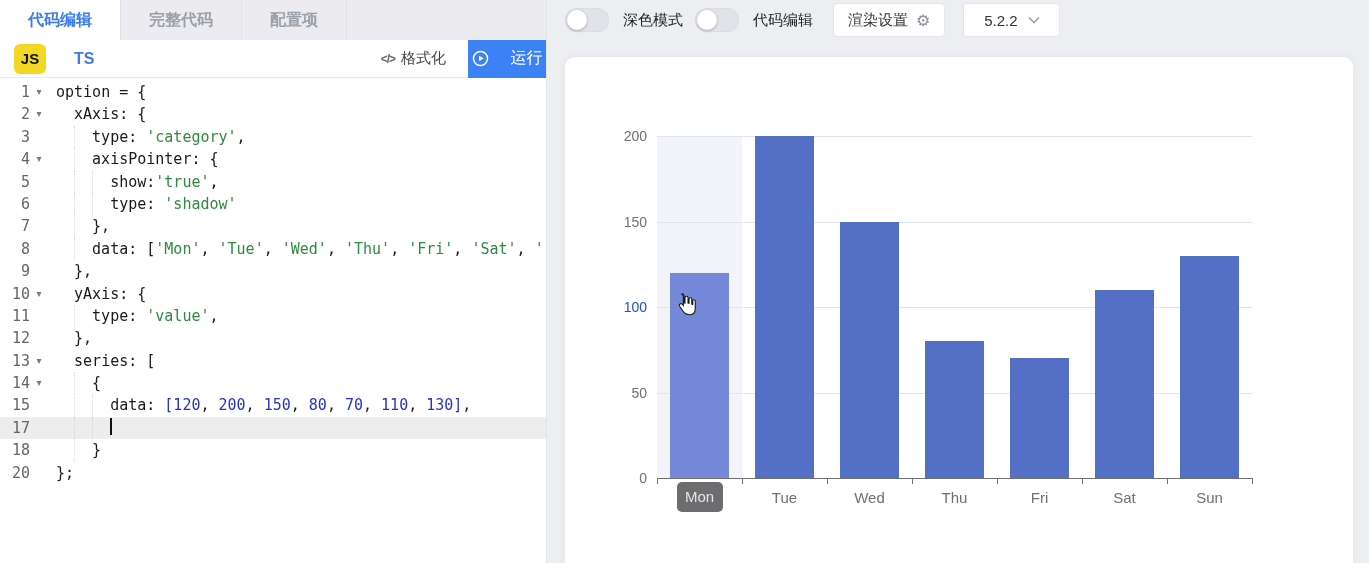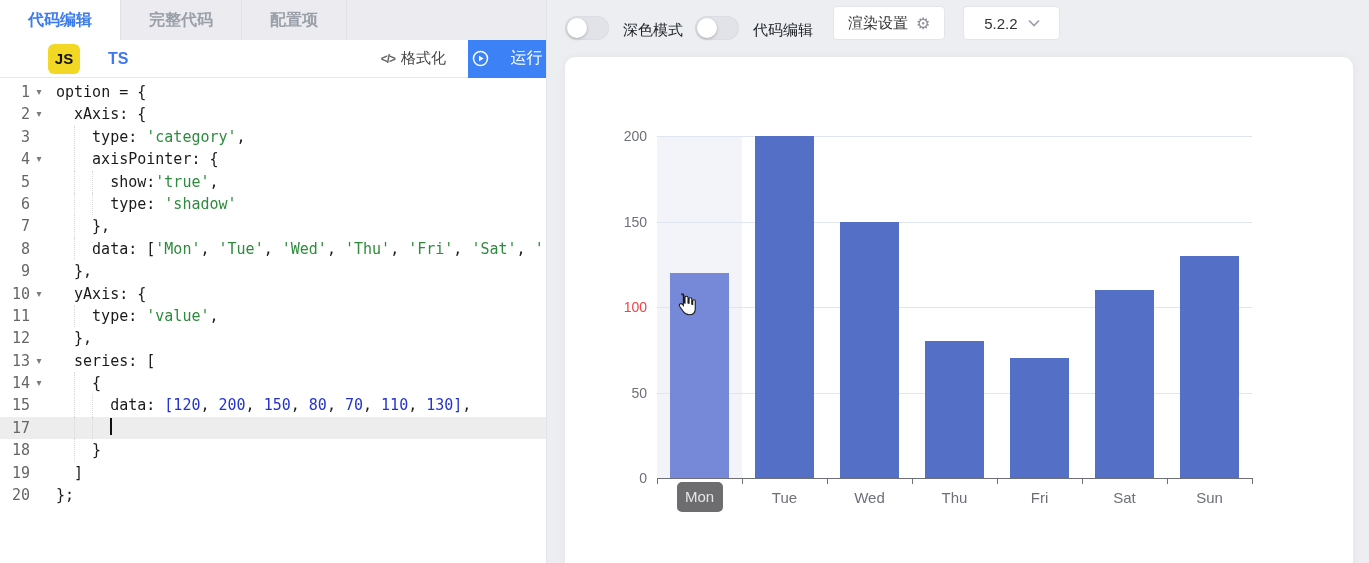--- a/index.html
+++ b/index.html
@@ -11,21 +11,21 @@
   .left-panel { width:547px; height:100%; background:#86efac; display:flex; flex-direction:column;
                 border-right:1px solid #e2e4e8; flex:none; }
   .tabs { height:40px; display:flex; background:#ececf0; flex:none; }
   .tab { display:flex; align-items:center; justify-content:center; padding:0 28px;
          font-size:16px; font-weight:700; color:#9aa0a9; cursor:pointer;
          border-right:1px solid #e0e2e6; }
   .tab.active { background:#fff; color:#3a7bf0; border-right:1px solid #e0e2e6; }
   .tabs .tab-rest { flex:1; }
 
   .toolbar { height:38px; background:#fff; display:flex; align-items:center; flex:none;
-             border-bottom:1px solid #e9e9e9;padding-left:34px; }
+             border-bottom:1px solid #e9e9e9; }
   .js-badge { width:32px; height:30px; background:#f2d824; border-radius:6px; margin-left:14px;
               display:flex; align-items:center; justify-content:center;
               font-weight:900; font-size:15px; color:#111; cursor:pointer; }
   .ts-badge { margin-left:28px; font-weight:800; font-size:16px; color:#3f76f3; cursor:pointer; }
   .toolbar .spacer { flex:1; }
   .format-btn { display:flex; align-items:center; gap:6px; font-size:15px; color:#444;
                 margin-right:22px; cursor:pointer; }
   .format-btn .glyph { font-size:12px; color:#666; font-weight:700; letter-spacing:-1px; }
   .run-btn { height:38px; width:78px; background:#3c82f6; color:#fff; display:flex;
              align-items:center; justify-content:center; gap:22px; font-size:16px;
@@ -44,21 +44,21 @@
   .tok-p { color:#1a1a1a; }
   .tok-s { color:#2e8b3d; }
   .tok-n { color:#2433cf; }
   .ig { display:inline-block; width:2ch; }
   .ig.g { border-left:1px dotted #d8d8d8; }
   .caret { display:inline-block; width:2px; height:17px; background:#111;
            vertical-align:middle; margin-bottom:3px; }
 
   
   .right-panel { flex:1; position:relative; background:#eceef1; }
-  .controls { height:40px; display:flex; align-items:flex-end; padding-left:18px; }
+  .controls { height:40px; display:flex; align-items:center; padding-left:18px; }
   .toggle { width:44px; height:24px; border-radius:12px; background:#e2e3e8; position:relative;
             cursor:pointer; flex:none; box-shadow:inset 0 0 0 1px #dcdde2; }
   .toggle .knob { position:absolute; left:2px; top:2px; width:20px; height:20px;
                   border-radius:50%; background:#fff; box-shadow:0 1px 3px rgba(0,0,0,.25); }
   .ctl-label { font-size:15px; font-weight:500; color:#1d2127; margin:0 12px 0 14px; }
   .settings-btn { height:34px; padding:0 14px; background:#fff; border:1px solid #e3e5ea;
                   border-radius:4px; display:flex; align-items:center; gap:8px; font-size:15px;
                   font-weight:500; color:#333; margin-left:8px; cursor:pointer; }
   .gear { color:#8a8f98; font-size:16px; }
   .version-select { height:34px; width:97px; background:#fff; border:1px solid #e3e5ea;
@@ -122,21 +122,20 @@
         <div class="line"><div class="gutter"><span class="lnum">8</span><span class="fold"></span></div><div class="codetext"><span class="ig">  </span><span class="ig g">  </span><span class="tok-p">data: [</span><span class="tok-s">'Mon'</span><span class="tok-p">, </span><span class="tok-s">'Tue'</span><span class="tok-p">, </span><span class="tok-s">'Wed'</span><span class="tok-p">, </span><span class="tok-s">'Thu'</span><span class="tok-p">, </span><span class="tok-s">'Fri'</span><span class="tok-p">, </span><span class="tok-s">'Sat'</span><span class="tok-p">, </span><span class="tok-s">'</span></div></div>
         <div class="line"><div class="gutter"><span class="lnum">9</span><span class="fold"></span></div><div class="codetext"><span class="ig">  </span><span class="tok-p">},</span></div></div>
         <div class="line"><div class="gutter"><span class="lnum">10</span><span class="fold">▾</span></div><div class="codetext"><span class="ig">  </span><span class="tok-p">yAxis: {</span></div></div>
         <div class="line"><div class="gutter"><span class="lnum">11</span><span class="fold"></span></div><div class="codetext"><span class="ig">  </span><span class="ig g">  </span><span class="tok-p">type: </span><span class="tok-s">'value'</span><span class="tok-p">,</span></div></div>
         <div class="line"><div class="gutter"><span class="lnum">12</span><span class="fold"></span></div><div class="codetext"><span class="ig">  </span><span class="tok-p">},</span></div></div>
         <div class="line"><div class="gutter"><span class="lnum">13</span><span class="fold">▾</span></div><div class="codetext"><span class="ig">  </span><span class="tok-p">series: [</span></div></div>
         <div class="line"><div class="gutter"><span class="lnum">14</span><span class="fold">▾</span></div><div class="codetext"><span class="ig">  </span><span class="ig g">  </span><span class="tok-p">{</span></div></div>
         <div class="line"><div class="gutter"><span class="lnum">15</span><span class="fold"></span></div><div class="codetext"><span class="ig">  </span><span class="ig g">  </span><span class="ig g">  </span><span class="tok-p">data: </span><span class="tok-n">[</span><span class="tok-n">120</span><span class="tok-p">, </span><span class="tok-n">200</span><span class="tok-p">, </span><span class="tok-n">150</span><span class="tok-p">, </span><span class="tok-n">80</span><span class="tok-p">, </span><span class="tok-n">70</span><span class="tok-p">, </span><span class="tok-n">110</span><span class="tok-p">, </span><span class="tok-n">130</span><span class="tok-n">]</span><span class="tok-p">,</span></div></div>
         <div class="line active"><div class="gutter"><span class="lnum">17</span><span class="fold"></span></div><div class="codetext"><span class="ig">  </span><span class="ig g">  </span><span class="ig g">  </span><span class="caret"></span></div></div>
         <div class="line"><div class="gutter"><span class="lnum">18</span><span class="fold"></span></div><div class="codetext"><span class="ig">  </span><span class="ig g">  </span><span class="tok-p">}</span></div></div>
-        <div class="line"><div class="gutter"><span class="lnum">19</span><span class="fold"></span></div><div class="codetext"><span class="ig">  </span><span class="tok-p">]</span></div></div>
         <div class="line"><div class="gutter"><span class="lnum">20</span><span class="fold"></span></div><div class="codetext"><span class="tok-p">};</span></div></div>
       </div>
   </div>
 
   <div class="right-panel">
     <div class="controls">
       <div class="toggle">
         <div class="knob"></div>
       </div>
       <div class="ctl-label">深色模式</div>
@@ -156,21 +155,21 @@
       </div>
     </div>
 
     <div class="chart-card">
       <div class="plot" id="plot">
           <div class="shadow-band" style="left: 0px; width: 85px; background: rgb(243, 244, 250);"></div>
           <div class="ytick-label" style="top: 342px; color: rgb(110, 112, 121);">0</div>
           <div class="gridline" style="top: 256.5px;"></div>
           <div class="ytick-label" style="top: 256.5px; color: rgb(110, 112, 121);">50</div>
           <div class="gridline" style="top: 171px;"></div>
-          <div class="ytick-label" style="top: 171px; color: #ef4444;">100</div>
+          <div class="ytick-label" style="top: 171px; color: #1d4ed8;">100</div>
           <div class="gridline" style="top: 85.5px;"></div>
           <div class="ytick-label" style="top: 85.5px; color: rgb(110, 112, 121);">150</div>
           <div class="gridline" style="top: 0px;"></div>
           <div class="ytick-label" style="top: 0px; color: rgb(110, 112, 121);">200</div>
           <div class="bar" style="left: 13px; width: 59px; height: 205.2px; background: rgb(118, 137, 217);"></div>
           <div class="bar" style="left: 98px; width: 59px; height: 342px; background: rgb(84, 112, 198);"></div>
           <div class="bar" style="left: 183px; width: 59px; height: 256.5px; background: rgb(84, 112, 198);"></div>
           <div class="bar" style="left: 268px; width: 59px; height: 136.8px; background: rgb(84, 112, 198);"></div>
           <div class="bar" style="left: 353px; width: 59px; height: 119.7px; background: rgb(84, 112, 198);"></div>
           <div class="bar" style="left: 438px; width: 59px; height: 188.1px; background: rgb(84, 112, 198);"></div>

